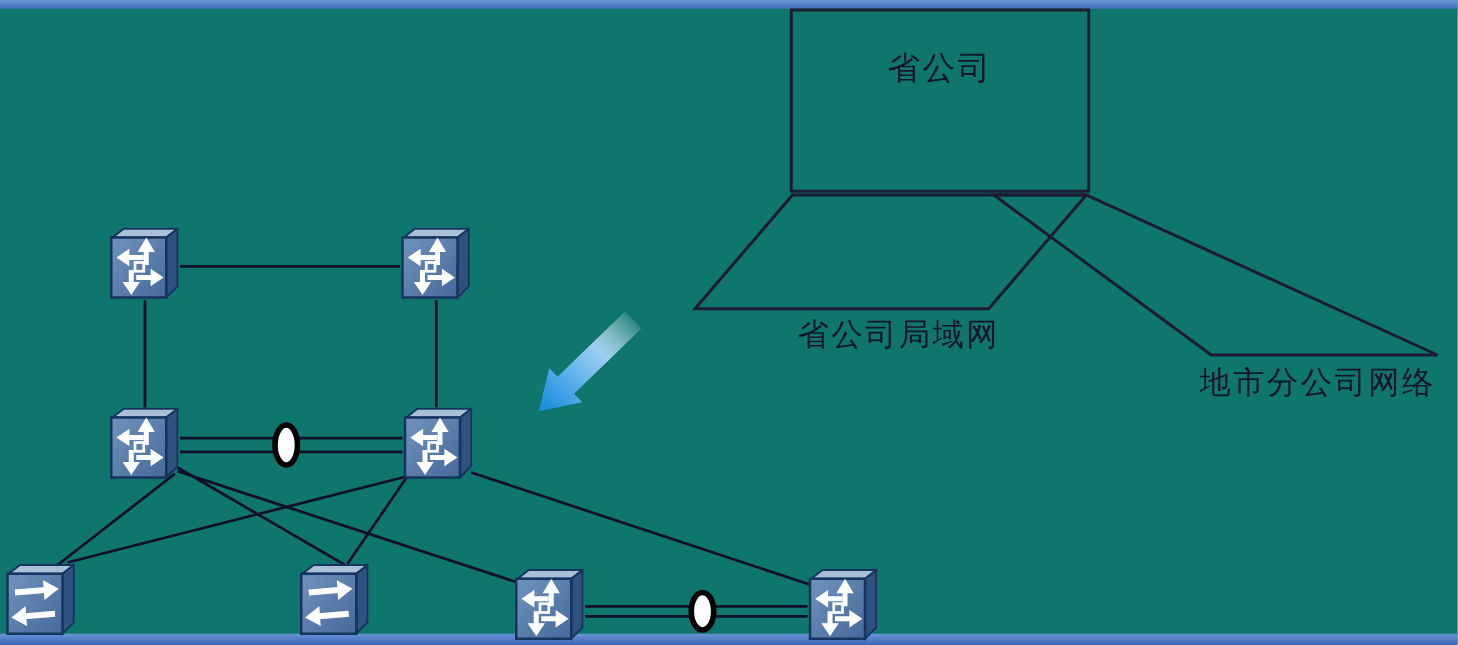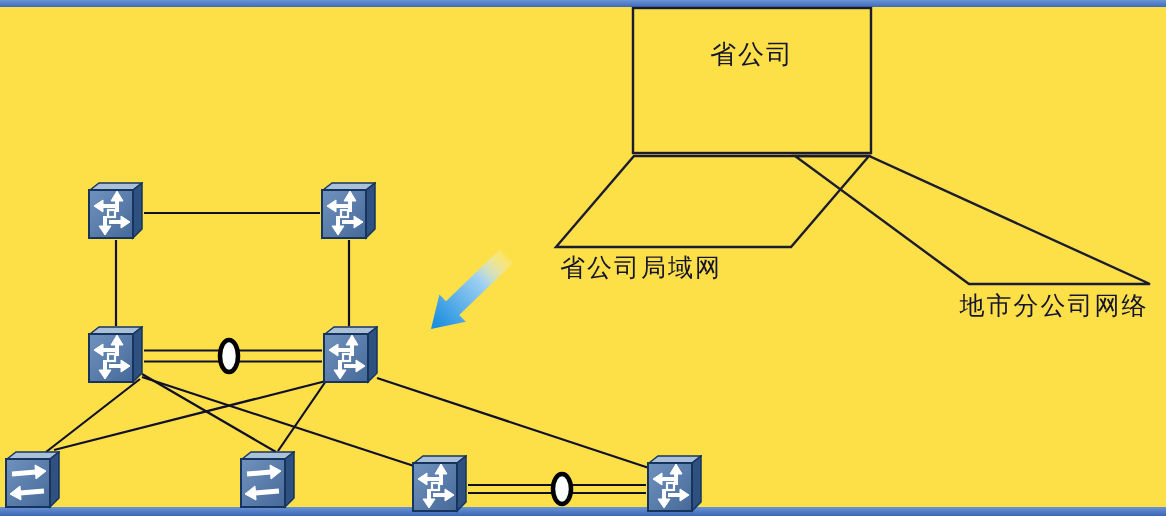--- a/index.html
+++ b/index.html
@@ -1,24 +1,24 @@
 <!DOCTYPE html>
 <html><head>
 <meta charset="utf-8">
 <style>
   html,body{margin:0;padding:0;}
   body{font-family:"Liberation Sans","DejaVu Sans",sans-serif;background:#e8e8e8;}
-  #stage{position:relative;width:1166px;height:516px;background:#fde047;overflow:hidden;}
+  #stage{position:relative;width:1166px;height:516px;background:#0f766e;overflow:hidden;}
   .bar{position:absolute;left:0;width:1166px;}
   #top-bar{top:0;height:7px;background:linear-gradient(180deg,#6a94d8,#3e6bb8);}
   #bottom-bar{top:507px;height:9px;background:linear-gradient(180deg,#6a94d8,#3a66b2);}
   #diagram-svg{position:absolute;left:0;top:0;}
   .label{position:absolute;color:#14142e;letter-spacing:2px;}
   #monitor-label{left:633px;top:36px;width:238px;text-align:center;font-size:26px;line-height:36px;}
-  #lan-label{left:560px;top:251px;width:240px;text-align:left;font-size:25px;}
+  #lan-label{left:560px;top:251px;width:240px;text-align:right;font-size:25px;}
   #branch-label{left:930px;top:289px;width:248px;text-align:center;font-size:25px;}
 </style>
 </head>
 <body>
 
 <div id="stage">
   <div id="top-bar" class="bar"></div>
   <div id="bottom-bar" class="bar"></div>
 
   <svg id="diagram-svg" width="1166" height="516" viewBox="0 0 1166 516">

